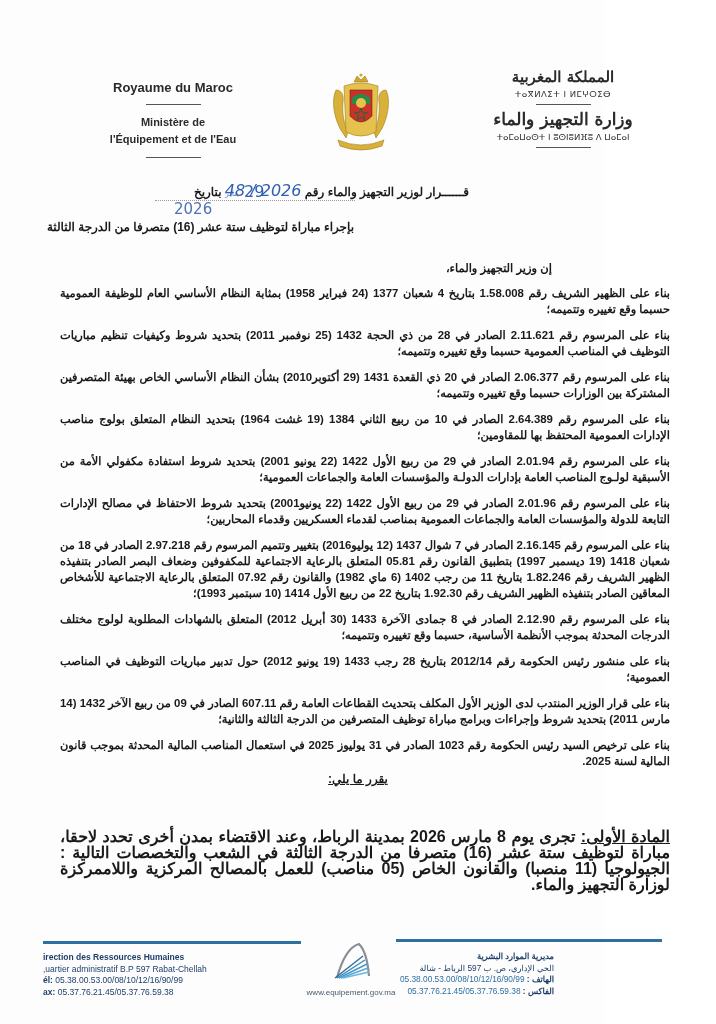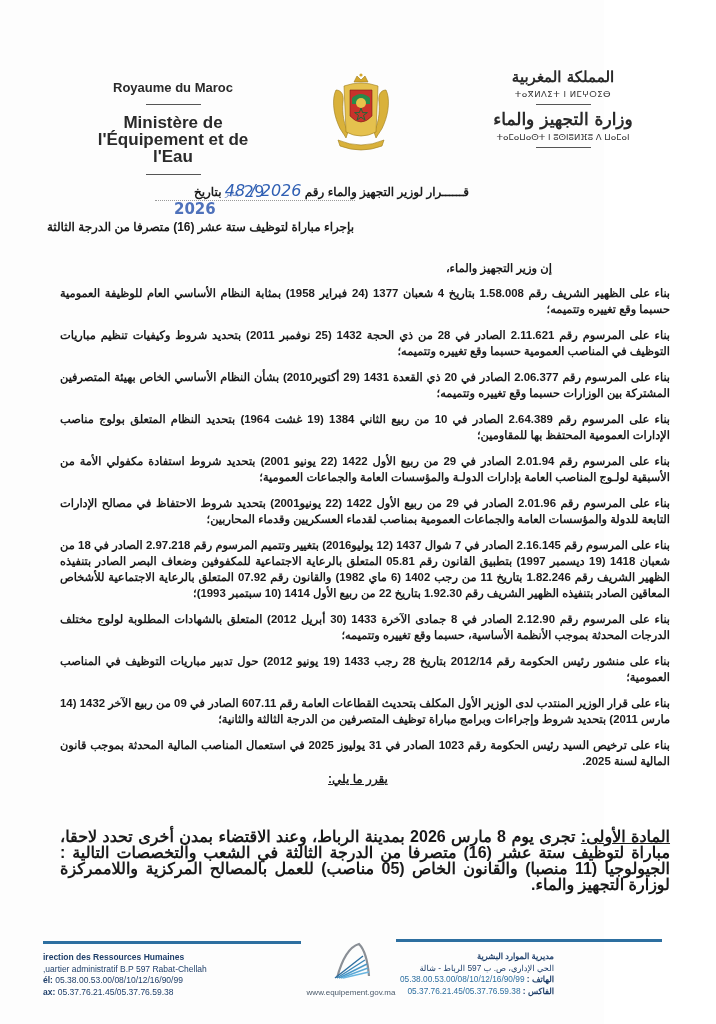--- a/index.html
+++ b/index.html
@@ -3,37 +3,37 @@
 <meta charset="utf-8">
 <style>
   html, body { margin: 0; padding: 0; background: #ffffff; }
   body { width: 716px; height: 1024px; position: relative; overflow: hidden; font-family: "DejaVu Sans", sans-serif; color: #1a1a1a; }
   .page { position: absolute; left: 0; top: 0; width: 604px; height: 1024px; background: #fdfdfd; }
 
   
   .hdr-left { position: absolute; left: 88px; top: 80px; width: 170px; text-align: center; }
   .hdr-left .kingdom { font-family: "Liberation Sans", sans-serif; font-weight: bold; font-size: 13px; color: #2a2a2a; }
   .hdr-left .rule { width: 55px; height: 1px; background: #555; margin: 9px auto 9px; }
-  .hdr-left .ministry { font-family: "Liberation Sans", sans-serif; font-weight: bold; font-size: 17px; line-height: 17px; color: #2a2a2a; }
+  .hdr-left .ministry { font-family: "Liberation Sans", sans-serif; font-weight: bold; font-size: 11px; line-height: 17px; color: #2a2a2a; }
   .crest { position: absolute; left: 330px; top: 72px; width: 62px; height: 82px; }
   .hdr-right { position: absolute; left: 478px; top: 68px; width: 170px; text-align: center; direction: rtl; }
   .hdr-right .ar-kingdom { font-family: "DejaVu Serif", serif; font-size: 15px; font-weight: bold; color: #2a2a2a; }
   .hdr-right .tifinagh { font-family: "DejaVu Sans", sans-serif; font-size: 8.5px; letter-spacing: 0.5px; color: #333; margin-top: 3px; direction: ltr; }
   .hdr-right .rule { width: 55px; height: 1px; background: #555; margin: 5px auto 4px; }
   .hdr-right .ar-ministry { font-family: "DejaVu Serif", serif; font-size: 17px; font-weight: bold; color: #2a2a2a; }
   .hdr-right .tifinagh2 { font-family: "DejaVu Sans", sans-serif; font-size: 8.5px; color: #333; margin-top: 3px; direction: ltr; }
 
   
   .title1 { position: absolute; right: 135px; top: 181px; direction: rtl; font-family: "Liberation Sans", sans-serif; font-weight: bold; font-size: 12px; white-space: nowrap; }
   .hand { font-family: "DejaVu Sans", sans-serif; color: #2f5fb3; font-weight: normal; }
   .hand-num { font-size: 16px; font-style: italic; }
   .dotted-lead { position: absolute; left: 155px; top: 200px; width: 200px; border-bottom: 1px dotted #9a9a9a; }
   .stamp-day { position: absolute; left: 244px; top: 182px; font-size: 16px; color: #2f5fb3; }
   .stamp-month { position: absolute; left: 225px; top: 189px; font-size: 8px; color: #6a86c4; }
-  .stamp-year { position: absolute; left: 174px; top: 200px; font-size: 15px; color: #4f72bb; font-family: "DejaVu Sans", sans-serif; font-weight: bold; }
+  .stamp-year { position: absolute; left: 174px; top: 200px; font-size: 15px; color: #4f72bb; font-family: "DejaVu Sans", sans-serif; }
   .title2 { position: absolute; right: 250px; top: 220px; direction: rtl; font-family: "Liberation Sans", sans-serif; font-weight: bold; font-size: 12px; white-space: nowrap; }
 
   .preamble { position: absolute; right: 52px; top: 261px; direction: rtl; font-family: "Liberation Sans", sans-serif; font-weight: bold; font-size: 11.5px; }
 
   .body-text { position: absolute; left: 60px; width: 610px; top: 285px; direction: rtl; text-align: justify; font-family: "Liberation Sans", sans-serif; font-weight: bold; font-size: 11.4px; line-height: 16px; }
   .body-text p { margin: 0 0 10px 0; }
   .body-text p.tight { }
 
   .decides { position: absolute; left: 0; width: 716px; top: 772px; text-align: center; direction: rtl; font-family: "Liberation Sans", sans-serif; font-weight: bold; font-size: 12px; }
   .decides span { text-decoration: underline; }

